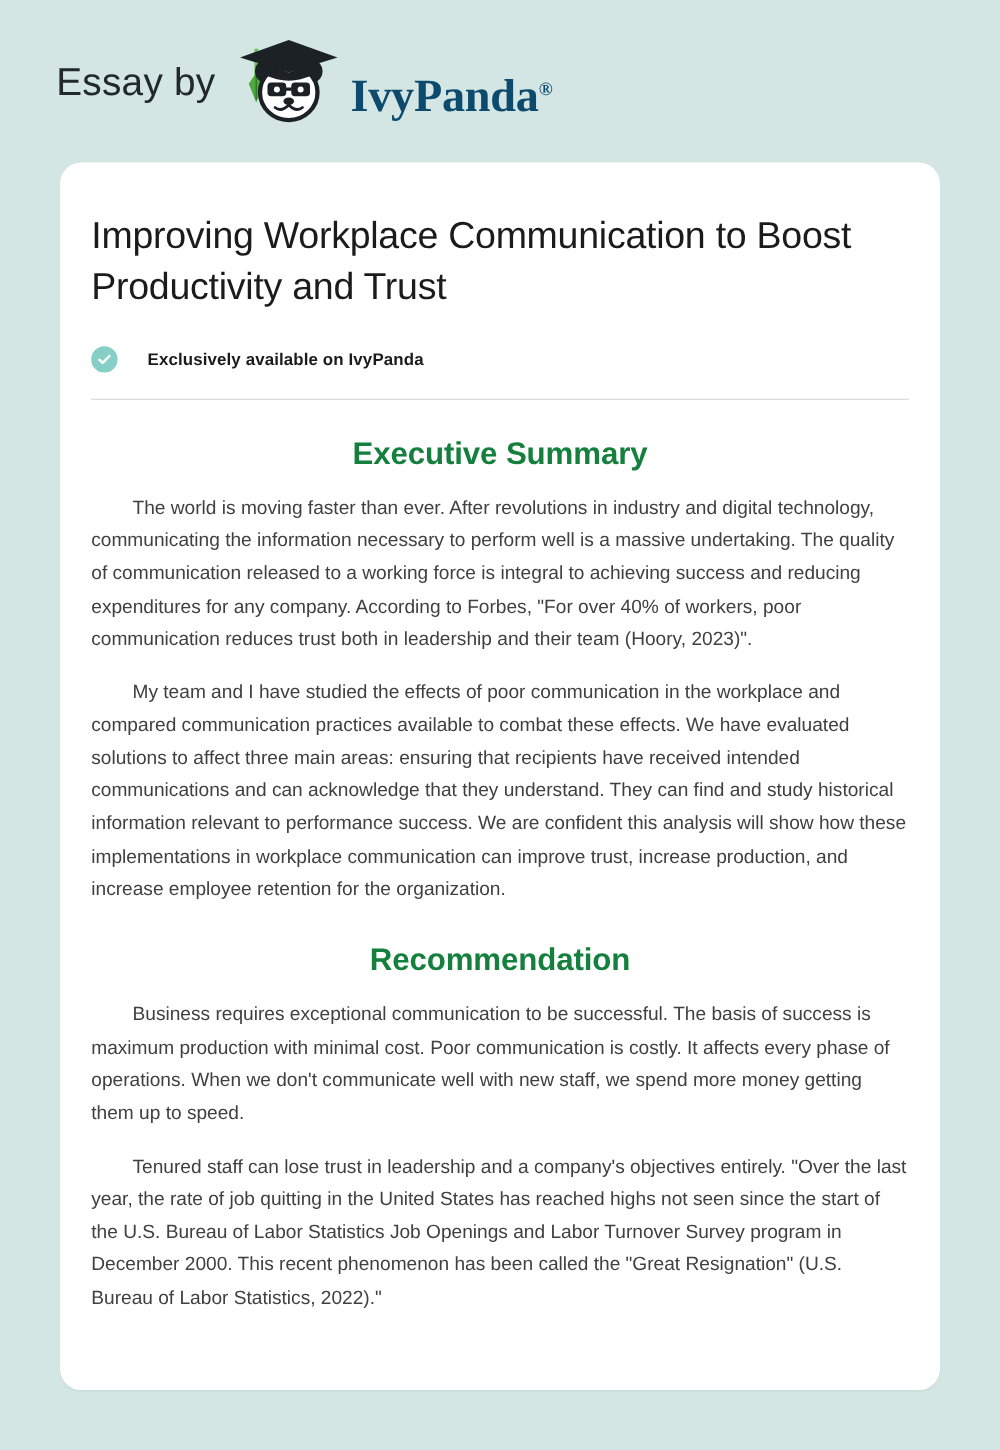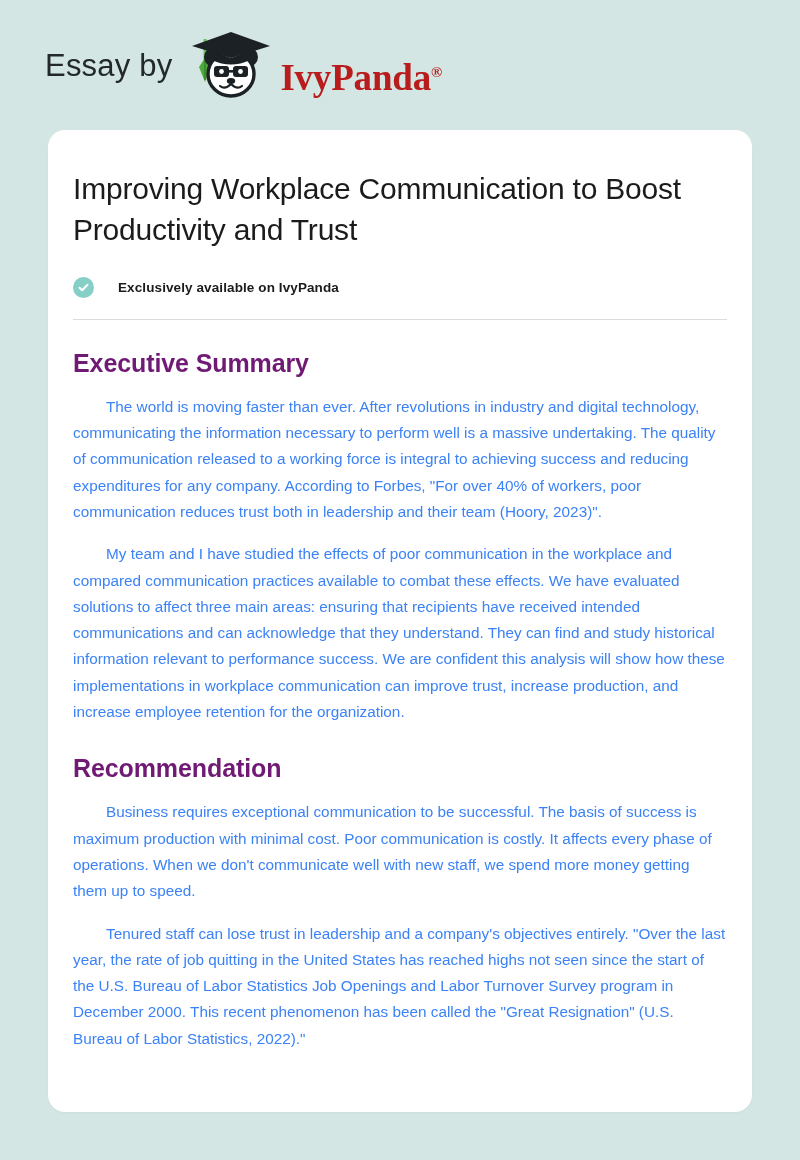--- a/index.html
+++ b/index.html
@@ -38,21 +38,21 @@
     width: 86px;
     height: 70px;
     display: block;
     margin-left: 4px;
     margin-right: -2px;
   }
   .wordmark {
     font-family: "Liberation Serif", serif;
     font-weight: bold;
     font-size: 37px;
-    color: #b91c1c;
+    color: #0c4a6e;
     line-height: 1;
     letter-spacing: -0.2px;
     position: relative;
     white-space: nowrap;
     margin-top: 24px;
   }
   .wordmark .reg {
     font-size: 15px;
     vertical-align: super;
     line-height: 1;
@@ -110,29 +110,30 @@
   .divider {
     height: 1px;
     background: #dcdcdc;
     border: 0;
     margin: 21px 0 0 0;
   }
 
   h2.section-heading {
     font-size: 25px;
     font-weight: bold;
-    color: #701a75;
+    color: #15803d;
     margin: 29px 0 0 0;
     letter-spacing: -0.1px;
+    text-align: center;
   }
 
   p.body-par {
     font-size: 15.3px;
     line-height: 1.72;
-    color: #3b82f6;
+    color: #404040;
     margin: 16px 0 0 0;
     text-indent: 33px;
     text-align: left;
   }
 </style>
 </head>
 <body>
 
 <div class="brand-bar">
   <div class="brand-lockup">

